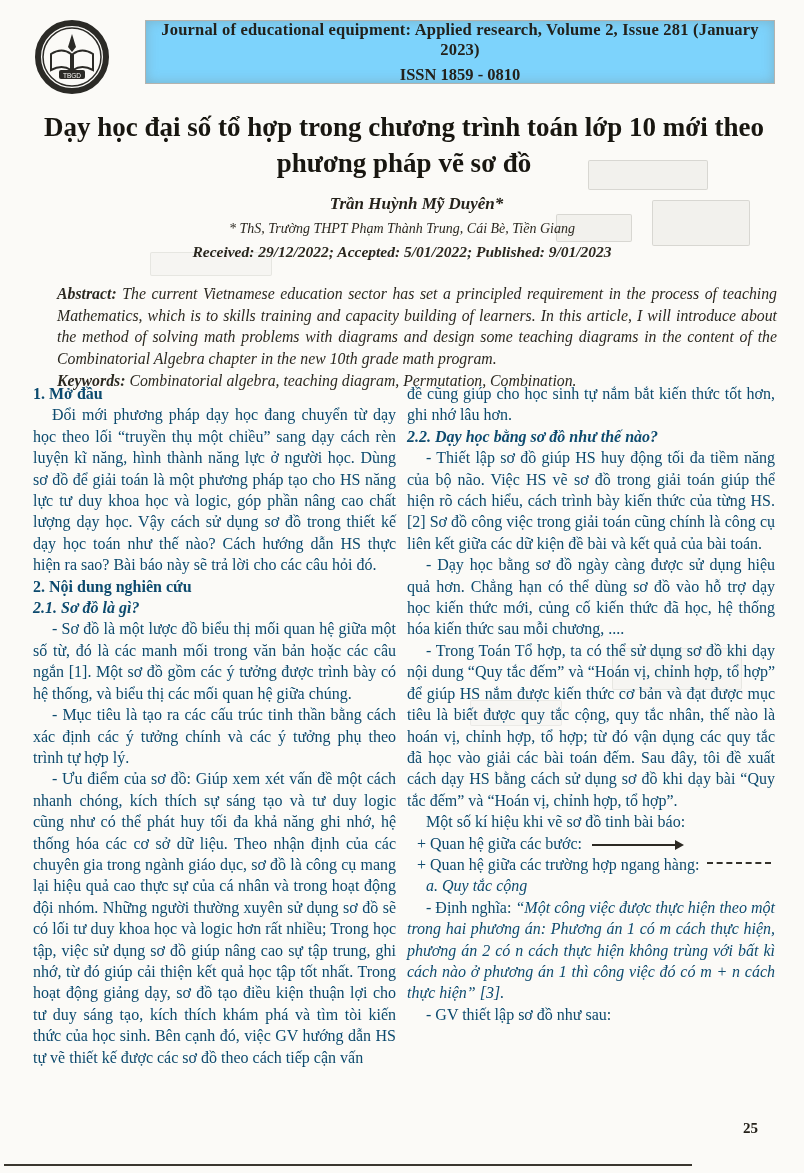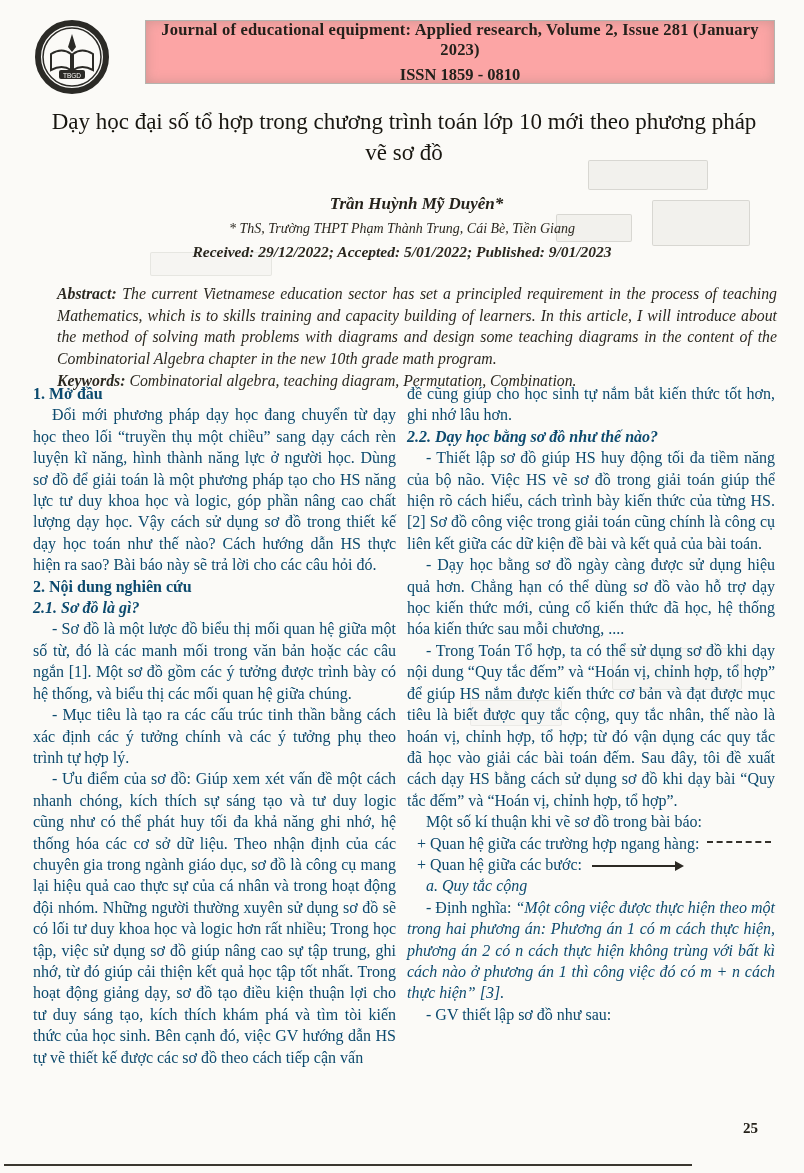--- a/index.html
+++ b/index.html
@@ -6,31 +6,31 @@
   .page{
     position:relative;width:804px;height:1173px;margin:0 auto;
     background:#fbfaf7;color:#25221b;overflow:hidden;
     font-family:"Liberation Serif", serif;
   }
   
   .masthead{position:absolute;top:18px;left:33px;right:29px;height:70px;}
   .logo{position:absolute;left:2px;top:2px;width:74px;height:74px;}
   .band{
     position:absolute;left:84px;right:0;top:2px;height:62px;
-    background:#fca5a5;border:1px solid #b4b3ae;
+    background:#7dd3fc;border:1px solid #b4b3ae;
     display:flex;flex-direction:column;justify-content:center;align-items:center;
     box-shadow:inset 0 0 12px rgba(120,118,110,.35);
     margin-left:28px;
   }
   .band .l1{font-weight:bold;font-size:16.5px;color:#23211b;letter-spacing:.2px;text-align:center;}
   .band .l2{font-weight:bold;font-size:16.5px;color:#23211b;margin-top:5px;}
   
   .title{
     position:absolute;top:92px;left:40px;right:36px;
-    text-align:center;font-size:23px;font-weight:normal;line-height:1.33;color:#181610;
+    text-align:center;font-size:27px;font-weight:bold;line-height:1.33;color:#181610;
   }
   .author{position:absolute;top:194px;left:0;right:0;text-align:center;
     font-size:17px;font-weight:bold;font-style:italic;color:#25221b;padding-left:29px;}
   .affil{position:absolute;top:221px;left:0;right:0;text-align:center;
     font-size:14px;font-style:italic;color:#2a271f;}
   .dates{position:absolute;top:243px;left:0;right:0;text-align:center;
     font-size:15.5px;font-style:italic;color:#2a271f;font-weight:bold;}
   
   .abs-block{position:absolute;top:283px;left:57px;right:27px;}
   .abs-block p{margin:0;font-size:15.8px;line-height:21.5px;font-style:italic;
@@ -115,23 +115,23 @@
       <p>- Sơ đồ là một lược đồ biểu thị mối quan hệ giữa một số từ, đó là các manh mối trong văn bản hoặc các câu ngắn [1]. Một sơ đồ gồm các ý tưởng được trình bày có hệ thống, và biểu thị các mối quan hệ giữa chúng.</p>
       <p>- Mục tiêu là tạo ra các cấu trúc tinh thần bằng cách xác định các ý tưởng chính và các ý tưởng phụ theo trình tự hợp lý.</p>
       <p>- Ưu điểm của sơ đồ: Giúp xem xét vấn đề một cách nhanh chóng, kích thích sự sáng tạo và tư duy logic cũng như có thể phát huy tối đa khả năng ghi nhớ, hệ thống hóa các cơ sở dữ liệu. Theo nhận định của các chuyên gia trong ngành giáo dục, sơ đồ là công cụ mang lại hiệu quả cao thực sự của cá nhân và trong hoạt động đội nhóm. Những người thường xuyên sử dụng sơ đồ sẽ có lối tư duy khoa học và logic hơn rất nhiều; Trong học tập, việc sử dụng sơ đồ giúp nâng cao sự tập trung, ghi nhớ, từ đó giúp cải thiện kết quả học tập tốt nhất. Trong hoạt động giảng dạy, sơ đồ tạo điều kiện thuận lợi cho tư duy sáng tạo, kích thích khám phá và tìm tòi kiến thức của học sinh. Bên cạnh đó, việc GV hướng dẫn HS tự vẽ thiết kế được các sơ đồ theo cách tiếp cận vấn</p>
     </div>
     <div class="col right">
       <p class="noindent">đề cũng giúp cho học sinh tự nắm bắt kiến thức tốt hơn, ghi nhớ lâu hơn.</p>
       <p class="hi">2.2. Dạy học bằng sơ đồ như thế nào?</p>
       <p>- Thiết lập sơ đồ giúp HS huy động tối đa tiềm năng của bộ não. Việc HS vẽ sơ đồ trong giải toán giúp thể hiện rõ cách hiểu, cách trình bày kiến thức của từng HS. [2] Sơ đồ công việc trong giải toán cũng chính là công cụ liên kết giữa các dữ kiện đề bài và kết quả của bài toán.</p>
       <p>- Dạy học bằng sơ đồ ngày càng được sử dụng hiệu quả hơn. Chẳng hạn có thể dùng sơ đồ vào hỗ trợ dạy học kiến thức mới, củng cố kiến thức đã học, hệ thống hóa kiến thức sau mỗi chương, ....</p>
       <p>- Trong Toán Tổ hợp, ta có thể sử dụng sơ đồ khi dạy nội dung “Quy tắc đếm” và “Hoán vị, chỉnh hợp, tổ hợp” để giúp HS nắm được kiến thức cơ bản và đạt được mục tiêu là biết được quy tắc cộng, quy tắc nhân, thế nào là hoán vị, chỉnh hợp, tổ hợp; từ đó vận dụng các quy tắc đã học vào giải các bài toán đếm. Sau đây, tôi đề xuất cách dạy HS bằng cách sử dụng sơ đồ khi dạy bài “Quy tắc đếm” và “Hoán vị, chỉnh hợp, tổ hợp”.</p>
-      <p>Một số kí thuận khi vẽ sơ đồ trong bài báo:</p>
+      <p>Một số kí hiệu khi vẽ sơ đồ tinh bài báo:</p>
+      <p class="sym"><span>+ Quan hệ giữa các bước:</span><span class="arrow-icon"></span></p>
       <p class="sym"><span>+ Quan hệ giữa các trường hợp ngang hàng:</span><span class="dash-icon"></span></p>
-      <p class="sym"><span>+ Quan hệ giữa các bước:</span><span class="arrow-icon"></span></p>
       <p class="sub">a. Quy tắc cộng</p>
       <p><span>- Định nghĩa: </span><span class="quote">“Một công việc được thực hiện theo một trong hai phương án: Phương án 1 có m cách thực hiện, phương án 2 có n cách thực hiện không trùng với bất kì cách nào ở phương án 1 thì công việc đó có m + n cách thực hiện” [3].</span></p>
       <p>- GV thiết lập sơ đồ như sau:</p>
     </div>
   </div>
 
   <div class="pagenum">25</div>
   <div class="bottom-rule"></div>
 
 </div>

